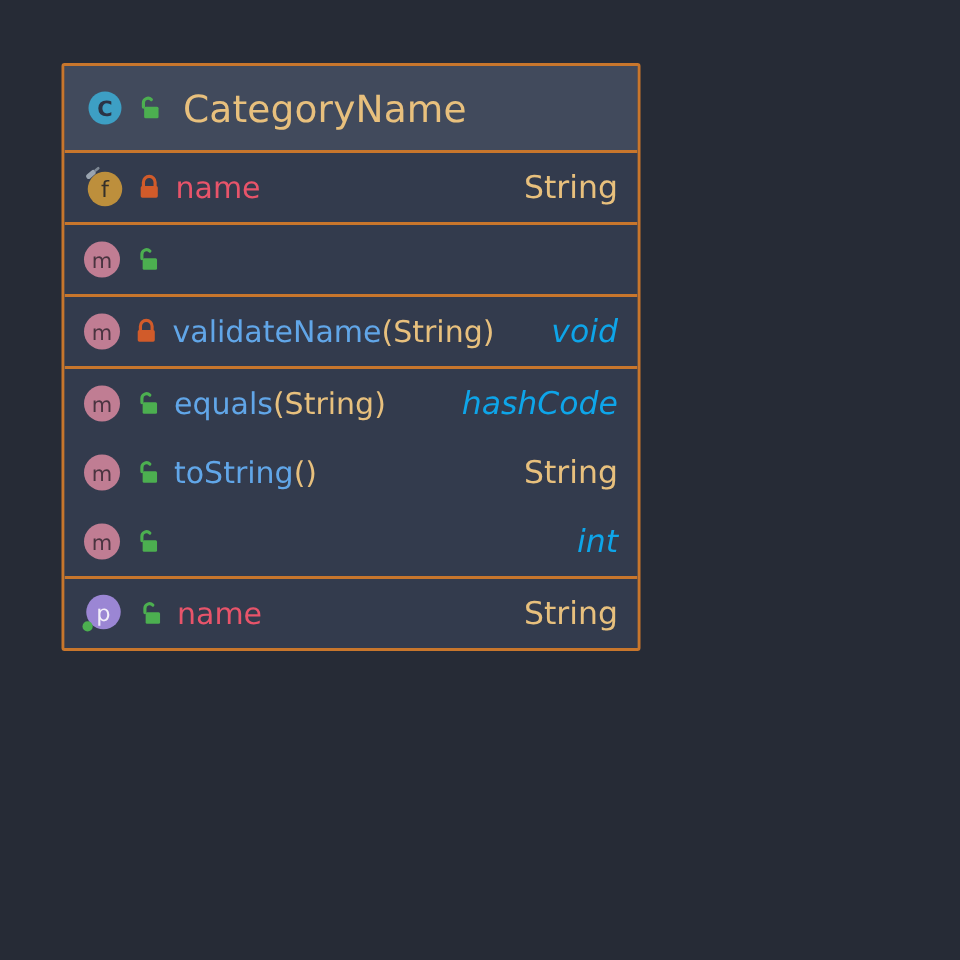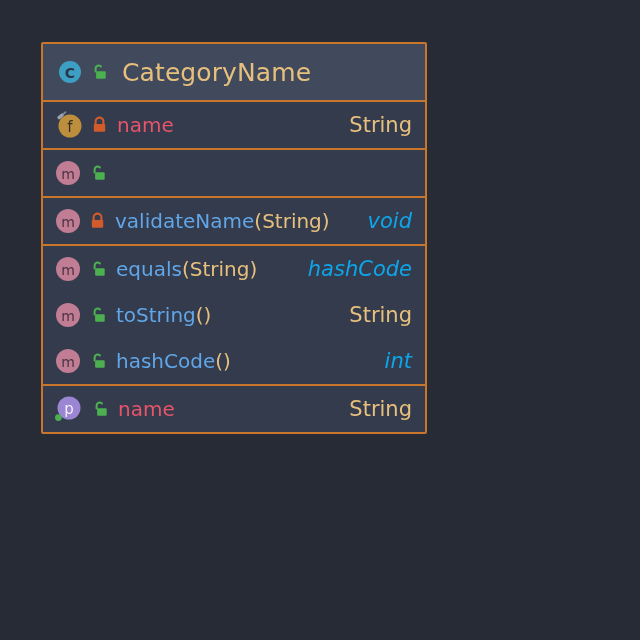--- a/index.html
+++ b/index.html
@@ -188,21 +188,20 @@
 
     <div class="row">
       <svg class="ico" width="28" height="28" viewBox="0 0 28 28">
         <circle cx="14" cy="14" r="12" fill="#c07d93"></circle>
         <text x="14" y="19.5" font-family="'DejaVu Sans',sans-serif" font-size="14" fill="#4a3440" text-anchor="middle">m</text>
       </svg>
       <svg class="lock" width="18" height="19" viewBox="0 0 18 19">
         <path d="M5.6 8.4 V5.6 a3.1 3.1 0 0 1 5.3 -2.2" stroke="#4caf50" stroke-width="2.1" fill="none" stroke-linecap="round"></path>
         <rect x="6.1" y="8.2" width="9.6" height="7.6" rx="1" fill="#4caf50"></rect>
       </svg>
-      <div class="sig"><span class="t-name-meth">hashCode</span><span class="t-punct">(</span><span class="t-param"></span><span class="t-punct">)</span></div>
       <div class="ret t-type-prim">int</div>
     </div>
 
   </div>
 
   <div class="sect">
     <div class="row">
       <svg class="ico" width="30" height="30" viewBox="0 0 30 30">
         <circle cx="15" cy="14" r="11.5" fill="#9b86d4"></circle>
         <text x="15" y="20" font-family="'DejaVu Sans',sans-serif" font-size="15" fill="#f2eef9" text-anchor="middle">p</text>

